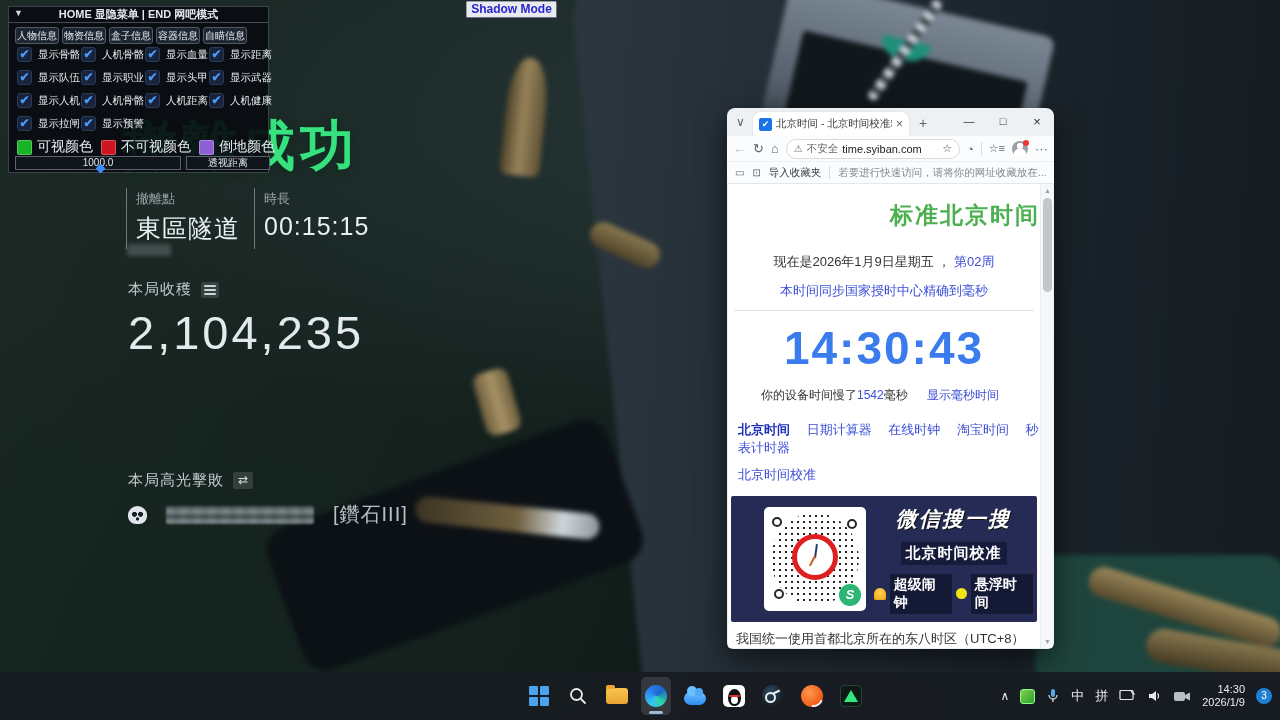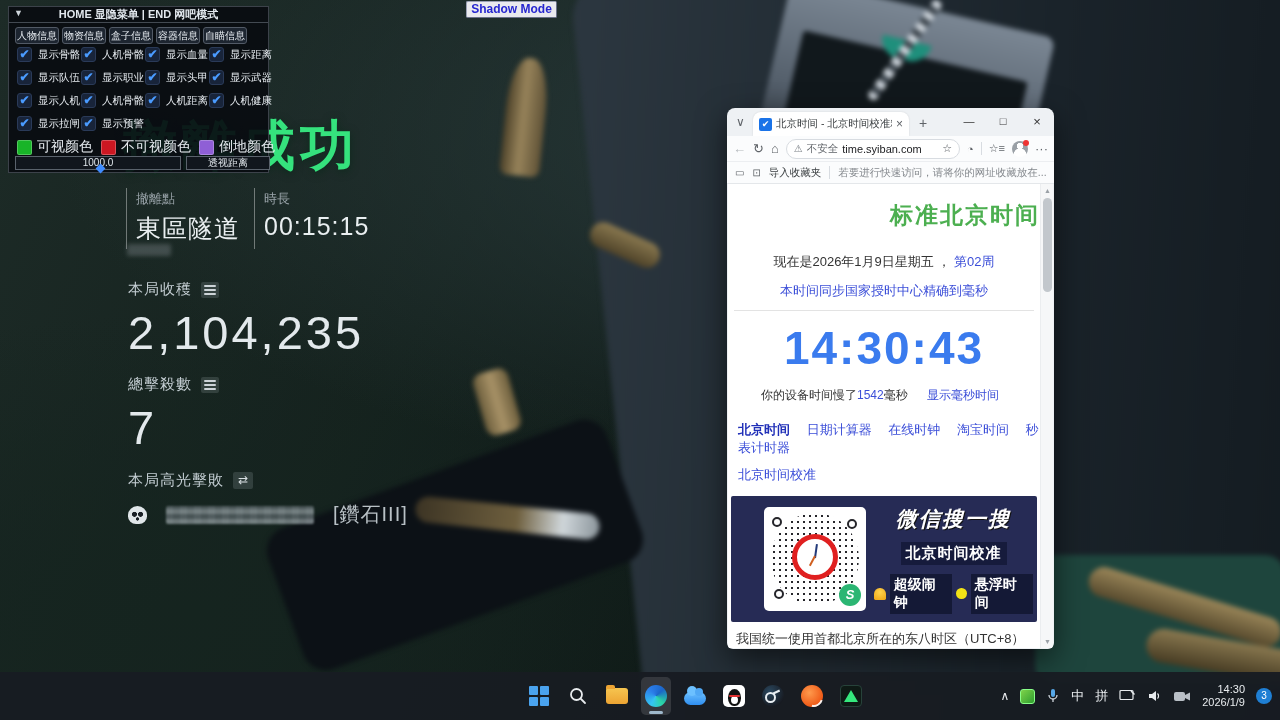--- a/index.html
+++ b/index.html
@@ -183,31 +183,20 @@
         <span class="stat-label">本局收穫</span>
         <span class="licon">
             <i></i>
             <i></i>
             <i></i>
           </span>
       </div>
       <div class="big-num">2,104,235</div>
     </div>
 
-    <div class="abs" style="left:128px;top:375px;">
-      <div class="stat-label-row">
-        <span class="stat-label">總擊殺數</span>
-        <span class="licon">
-            <i></i>
-            <i></i>
-            <i></i>
-          </span>
-      </div>
-      <div class="big-num">7</div>
-    </div>
 
     <div class="abs" style="left:128px;top:471px;">
       <div class="stat-label-row">
         <span class="stat-label">本局高光擊敗</span>
         <span class="swapicon">⇄</span>
       </div>
       <div style="display:flex;align-items:center;gap:19px;margin-top:11px;">
         <span class="skull"></span>
         <span class="mosaic" style="width:148px;"></span>
         <span class="rank">[鑽石III]</span>

